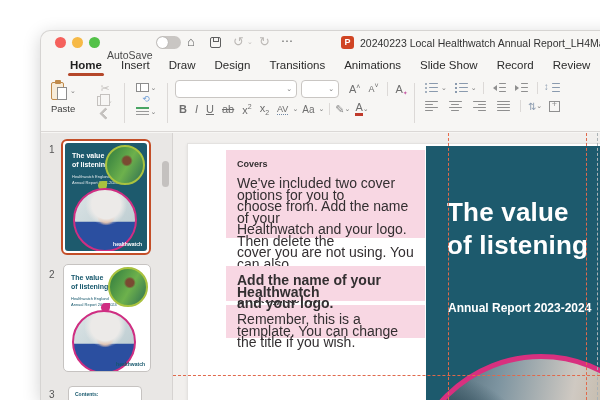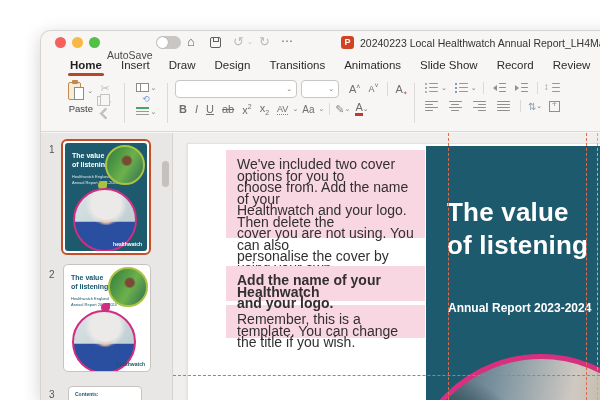--- a/index.html
+++ b/index.html
@@ -43,21 +43,21 @@
   .tab { font-size:11.5px; color:#2b2b2b; white-space:nowrap; position:relative; cursor:default; }
   .tab.active { font-weight:bold; color:#1f1f1f; }
   .tab.active::after { content:""; position:absolute; left:-2px; right:-2px; bottom:-5px;
     height:3px; border-radius:2px; background:#b5472a; }
 
   
   .toolbar { position:relative; height:56px; border-bottom:1px solid #dbd8d6;
     display:flex; padding:4px 0 0 10px; }
   .tgroup { display:flex; }
   .tdiv { width:1px; background:#dcd9d7; margin:3px 7px 8px 7px; }
-  .bigbtn { display:flex; flex-direction:column; align-items:flex-end; width:42px; }
+  .bigbtn { display:flex; flex-direction:column; align-items:flex-start; width:42px; }
   .bigbtn .lbl { font-size:9.5px; color:#3c3c3c; margin-top:2px; line-height:10px; text-align:center; }
   .chev { font-size:7px; color:#7a7a7a; }
   .clip-icon { position:relative; width:17px; height:22px; }
   .clip-board { position:absolute; left:0; top:2px; width:13px; height:18px;
     border:1.4px solid #c08a4a; border-radius:2px; background:#f7ecd9; }
   .clip-clip { position:absolute; left:3.5px; top:0; width:6px; height:4px;
     background:#c08a4a; border-radius:1px; }
   .clip-page { position:absolute; left:6px; top:7px; width:10px; height:13px;
     background:#fff; border:1.2px solid #8c8c8c; }
   .smallcol { display:flex; flex-direction:column; justify-content:flex-start; gap:3px;
@@ -392,20 +392,21 @@
         <span class="contents-lbl">Contents:</span>
 
       </div>
       <span class="scrollthumb"></span>
     </div>
 
     <div class="canvas">
       <div class="slide">
 
         <div class="note note1">
+          <div class="nt">Covers</div>
           <div class="nbody">We've included two cover options for you to
 choose from. Add the name of your
 Healthwatch and your logo. Then delete the
 cover you are not using. You can also
 personalise the cover by using your own
 photography.</div>
         </div>
 
         <div class="note note3 nbody">Remember, this is a template. You can change
 the title if you wish.</div>

